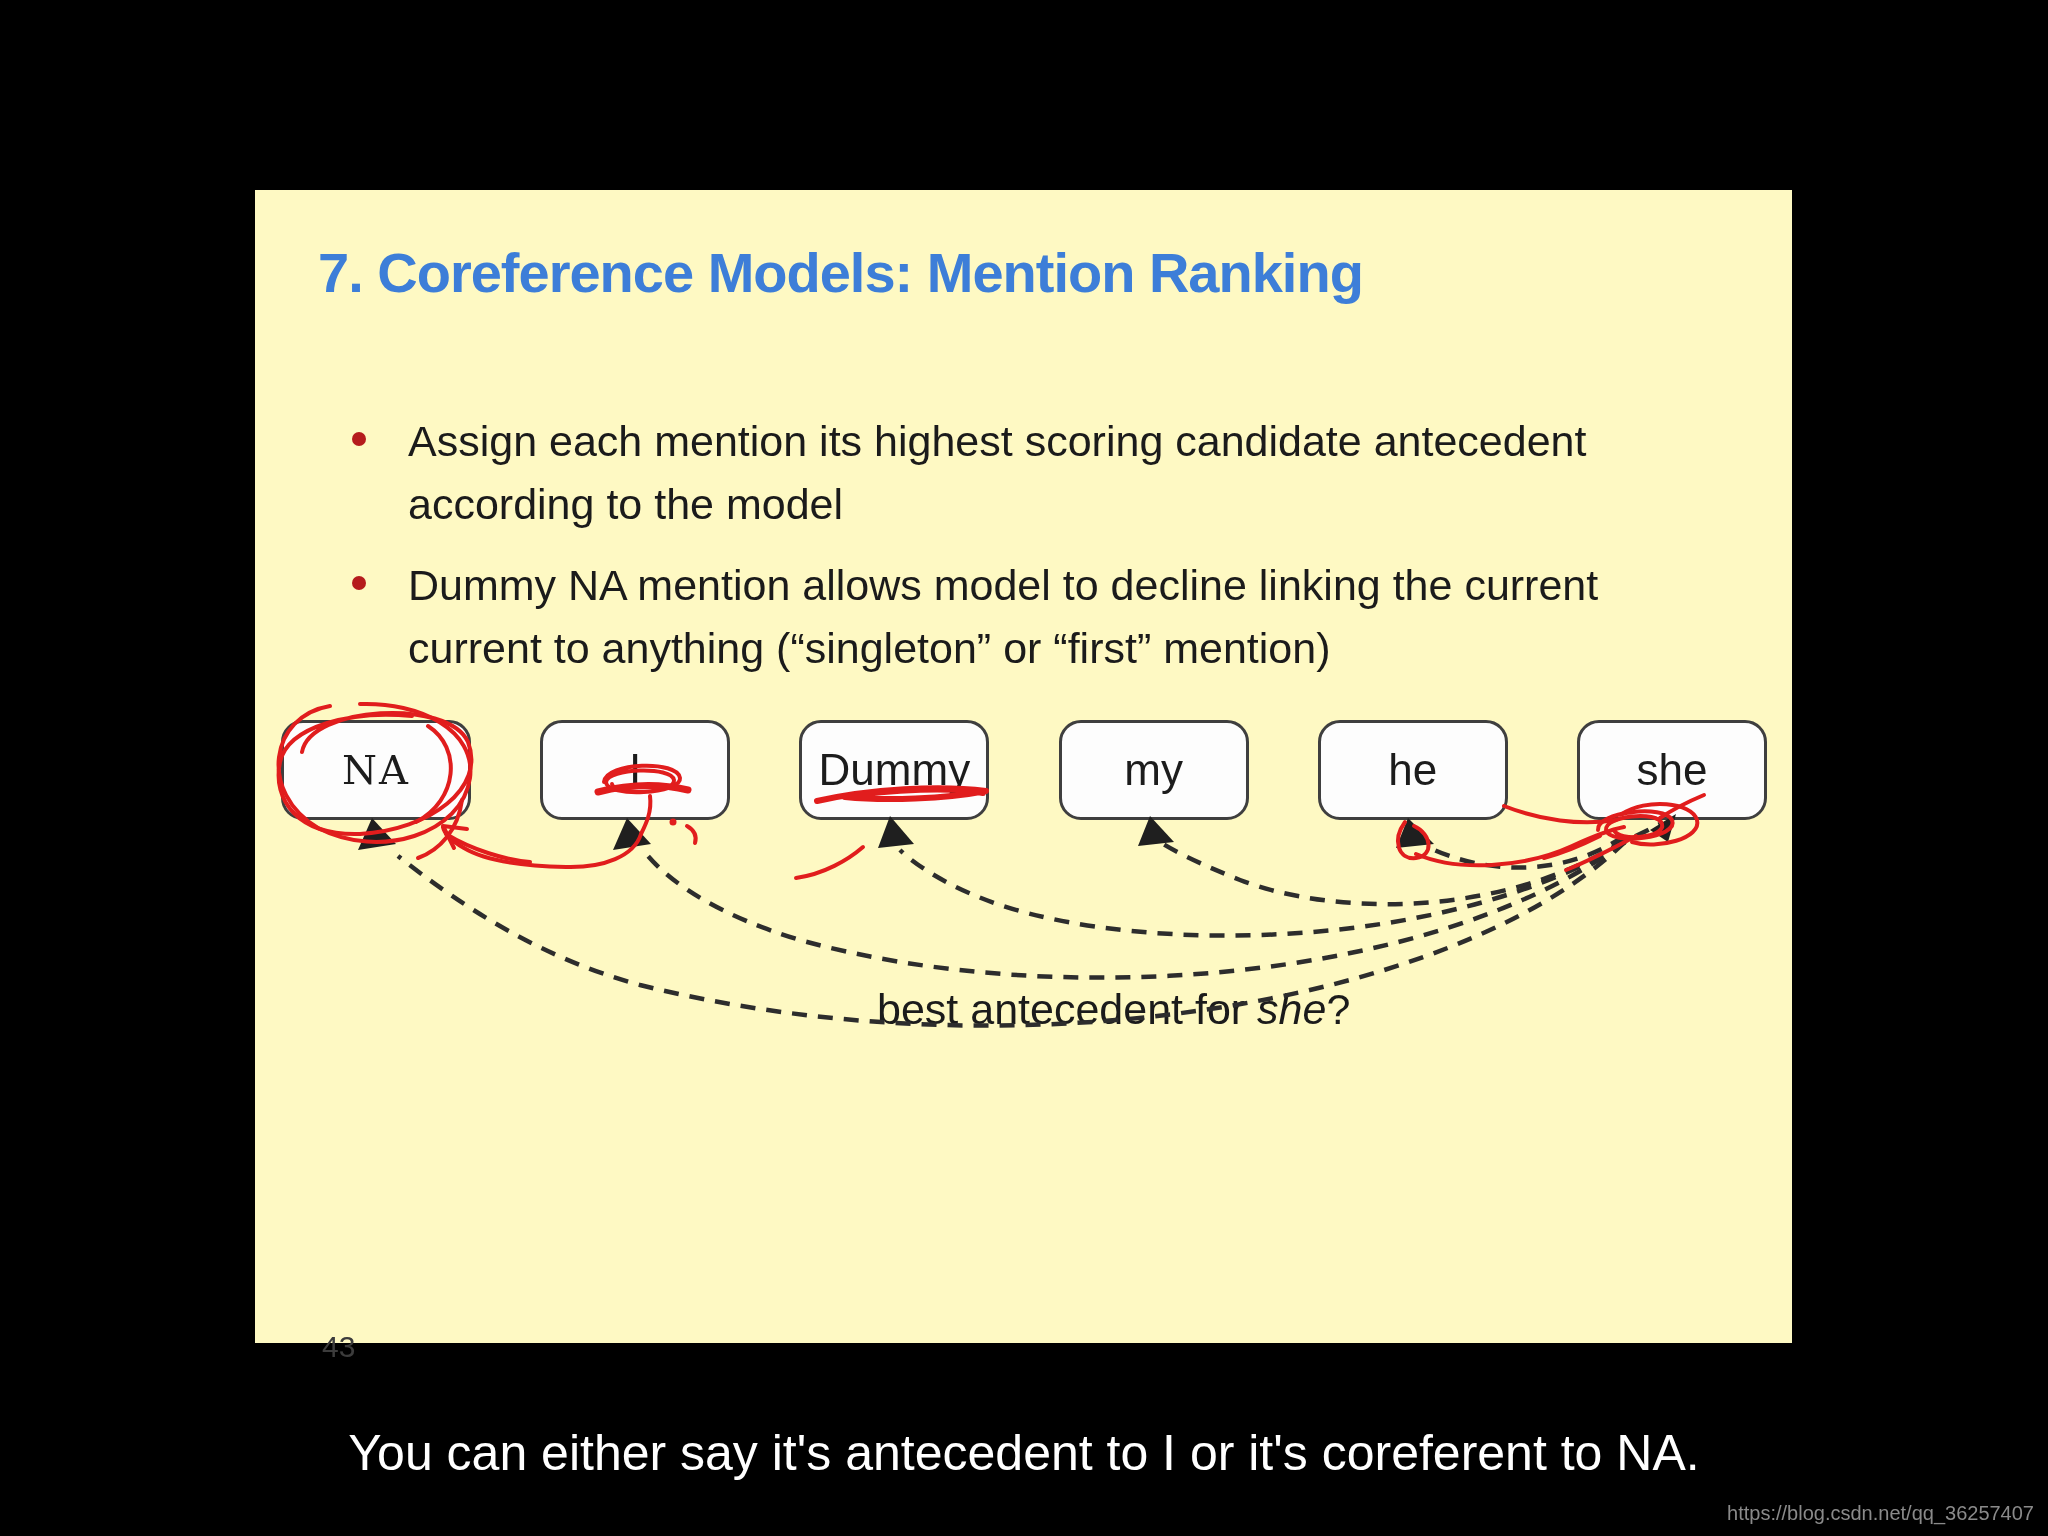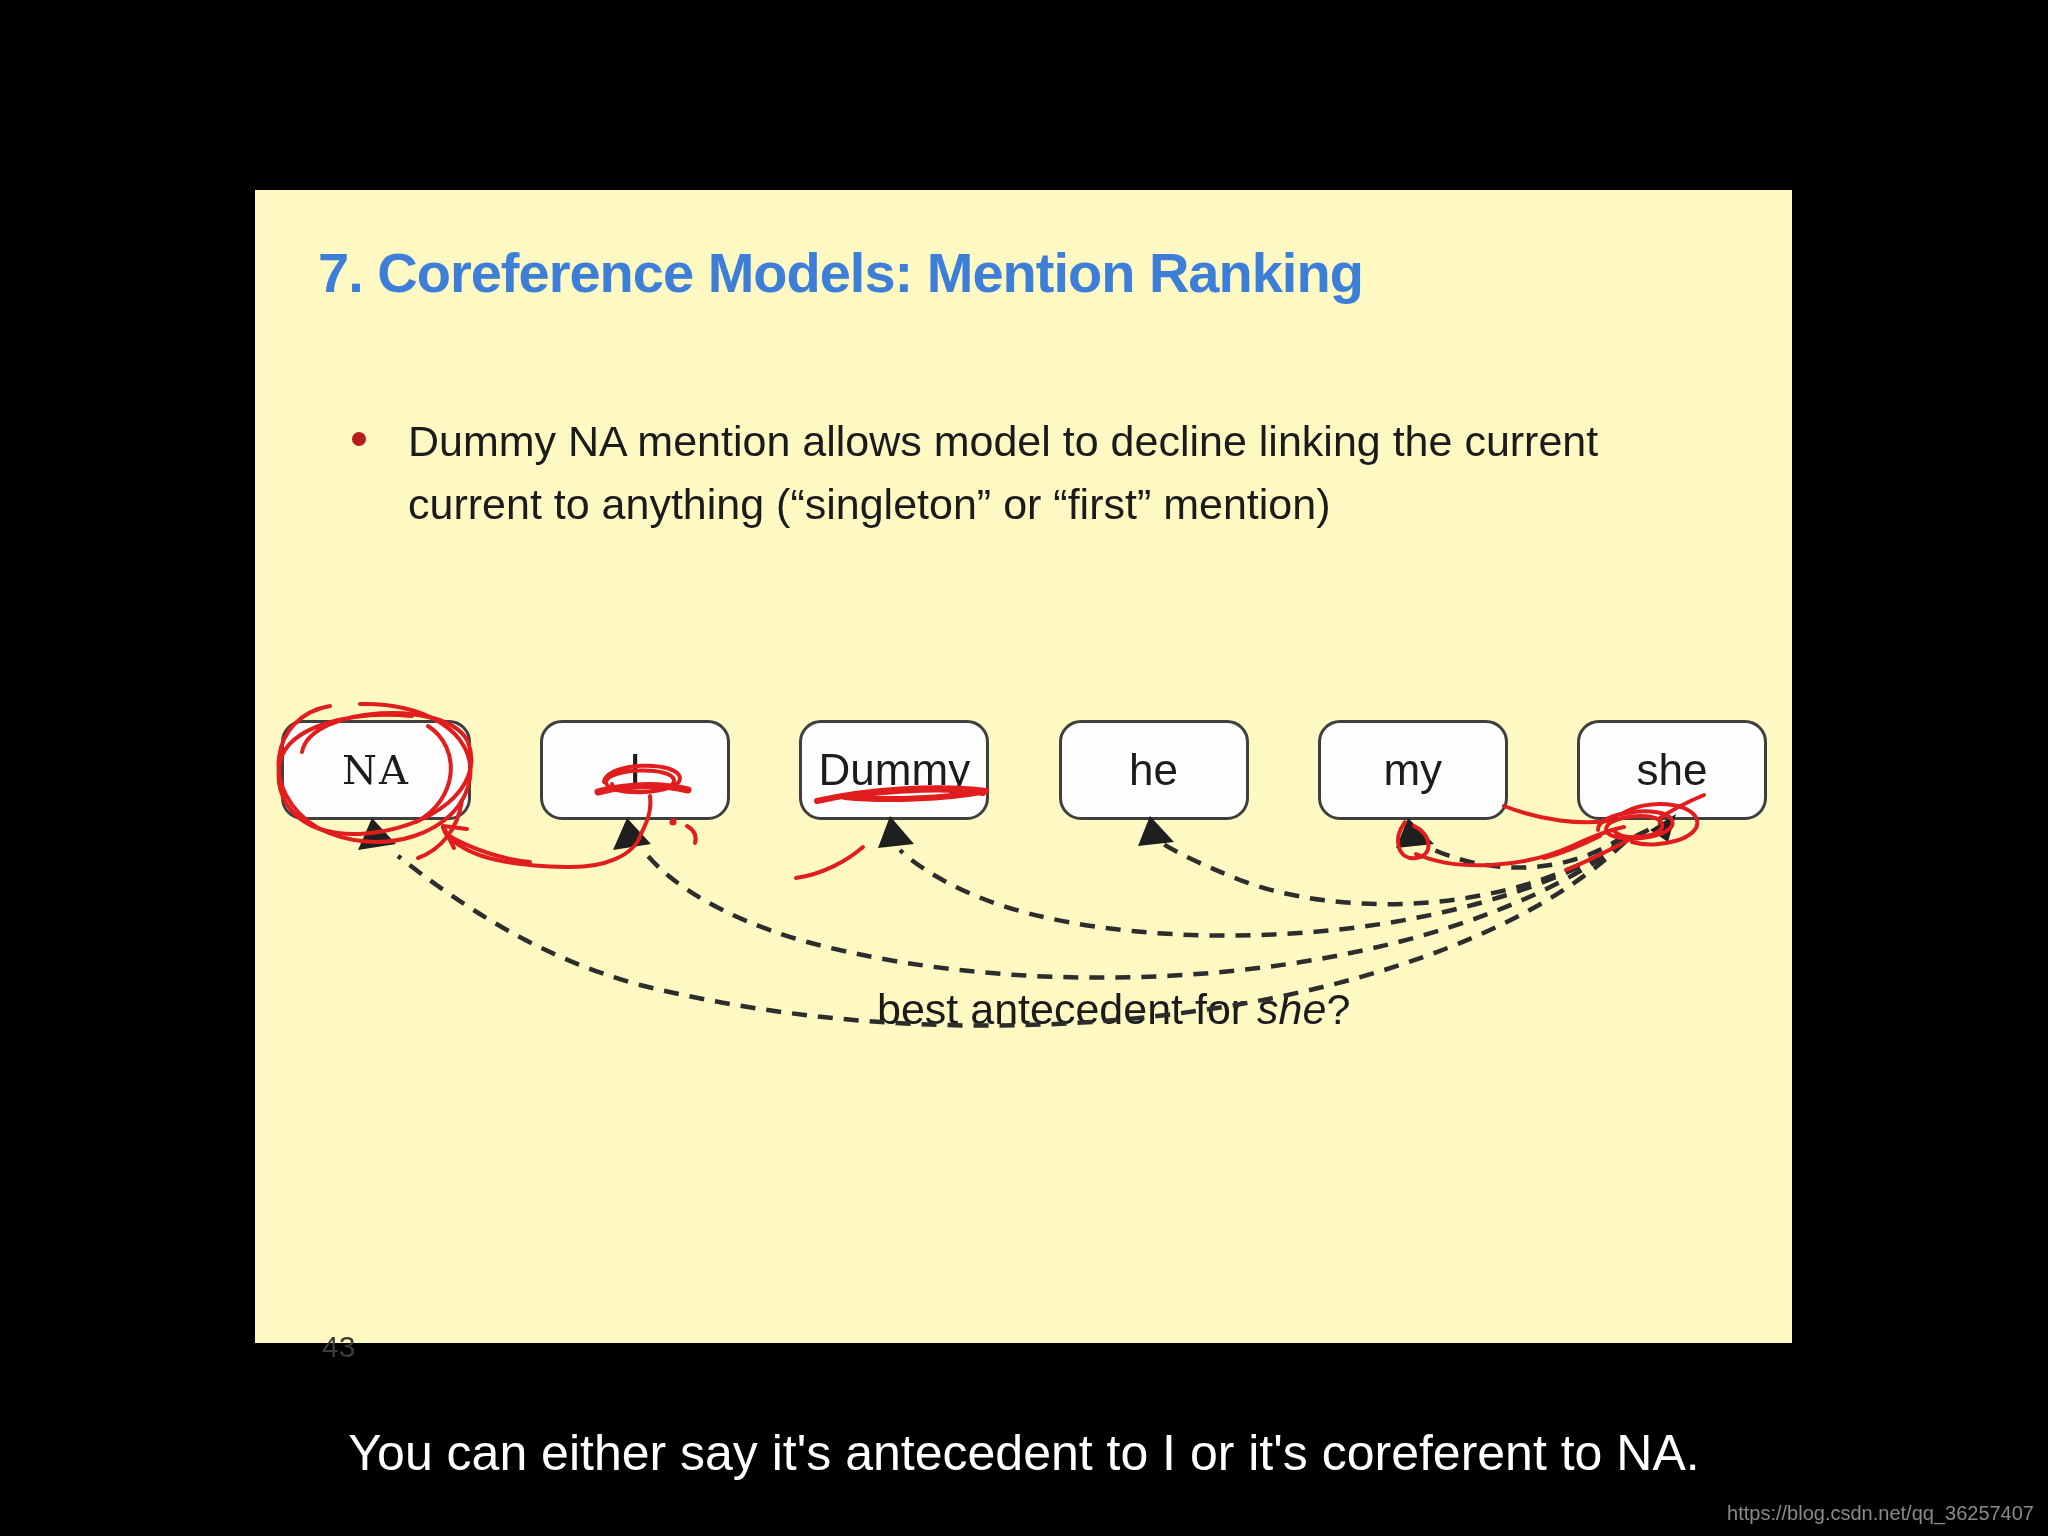--- a/index.html
+++ b/index.html
@@ -48,39 +48,43 @@
 
 <div class="stage">
 
   <div class="slide">
 
     <h1 class="slide-title">7. Coreference Models: Mention Ranking</h1>
 
     <div class="bullets">
       <div class="bullet">
         <span class="dot"></span>
+        <p><span>Assign each mention its highest scoring candidate antecedent</span><br><span>according to the model</span></p>
+      </div>
+      <div class="bullet">
+        <span class="dot"></span>
         <p><span>Dummy NA mention allows model to decline linking the current</span><br><span>current to anything (“singleton” or “first” mention)</span></p>
       </div>
     </div>
 
     <div class="boxes">
       <div class="mbox serif">
         <span>NA</span>
         </div>
       <div class="mbox">
         <span>I</span>
         </div>
       <div class="mbox">
         <span>Dummy</span>
         </div>
       <div class="mbox">
-        <span>he</span>
+        <span>my</span>
         </div>
       <div class="mbox">
-        <span>my</span>
+        <span>he</span>
         </div>
       <div class="mbox">
         <span>she</span>
         </div>
     </div>
 
     <div class="qcap"><span>best antecedent for </span><em>she</em><span>?</span></div>
 
     <div class="pageno">43</div>
   </div>

